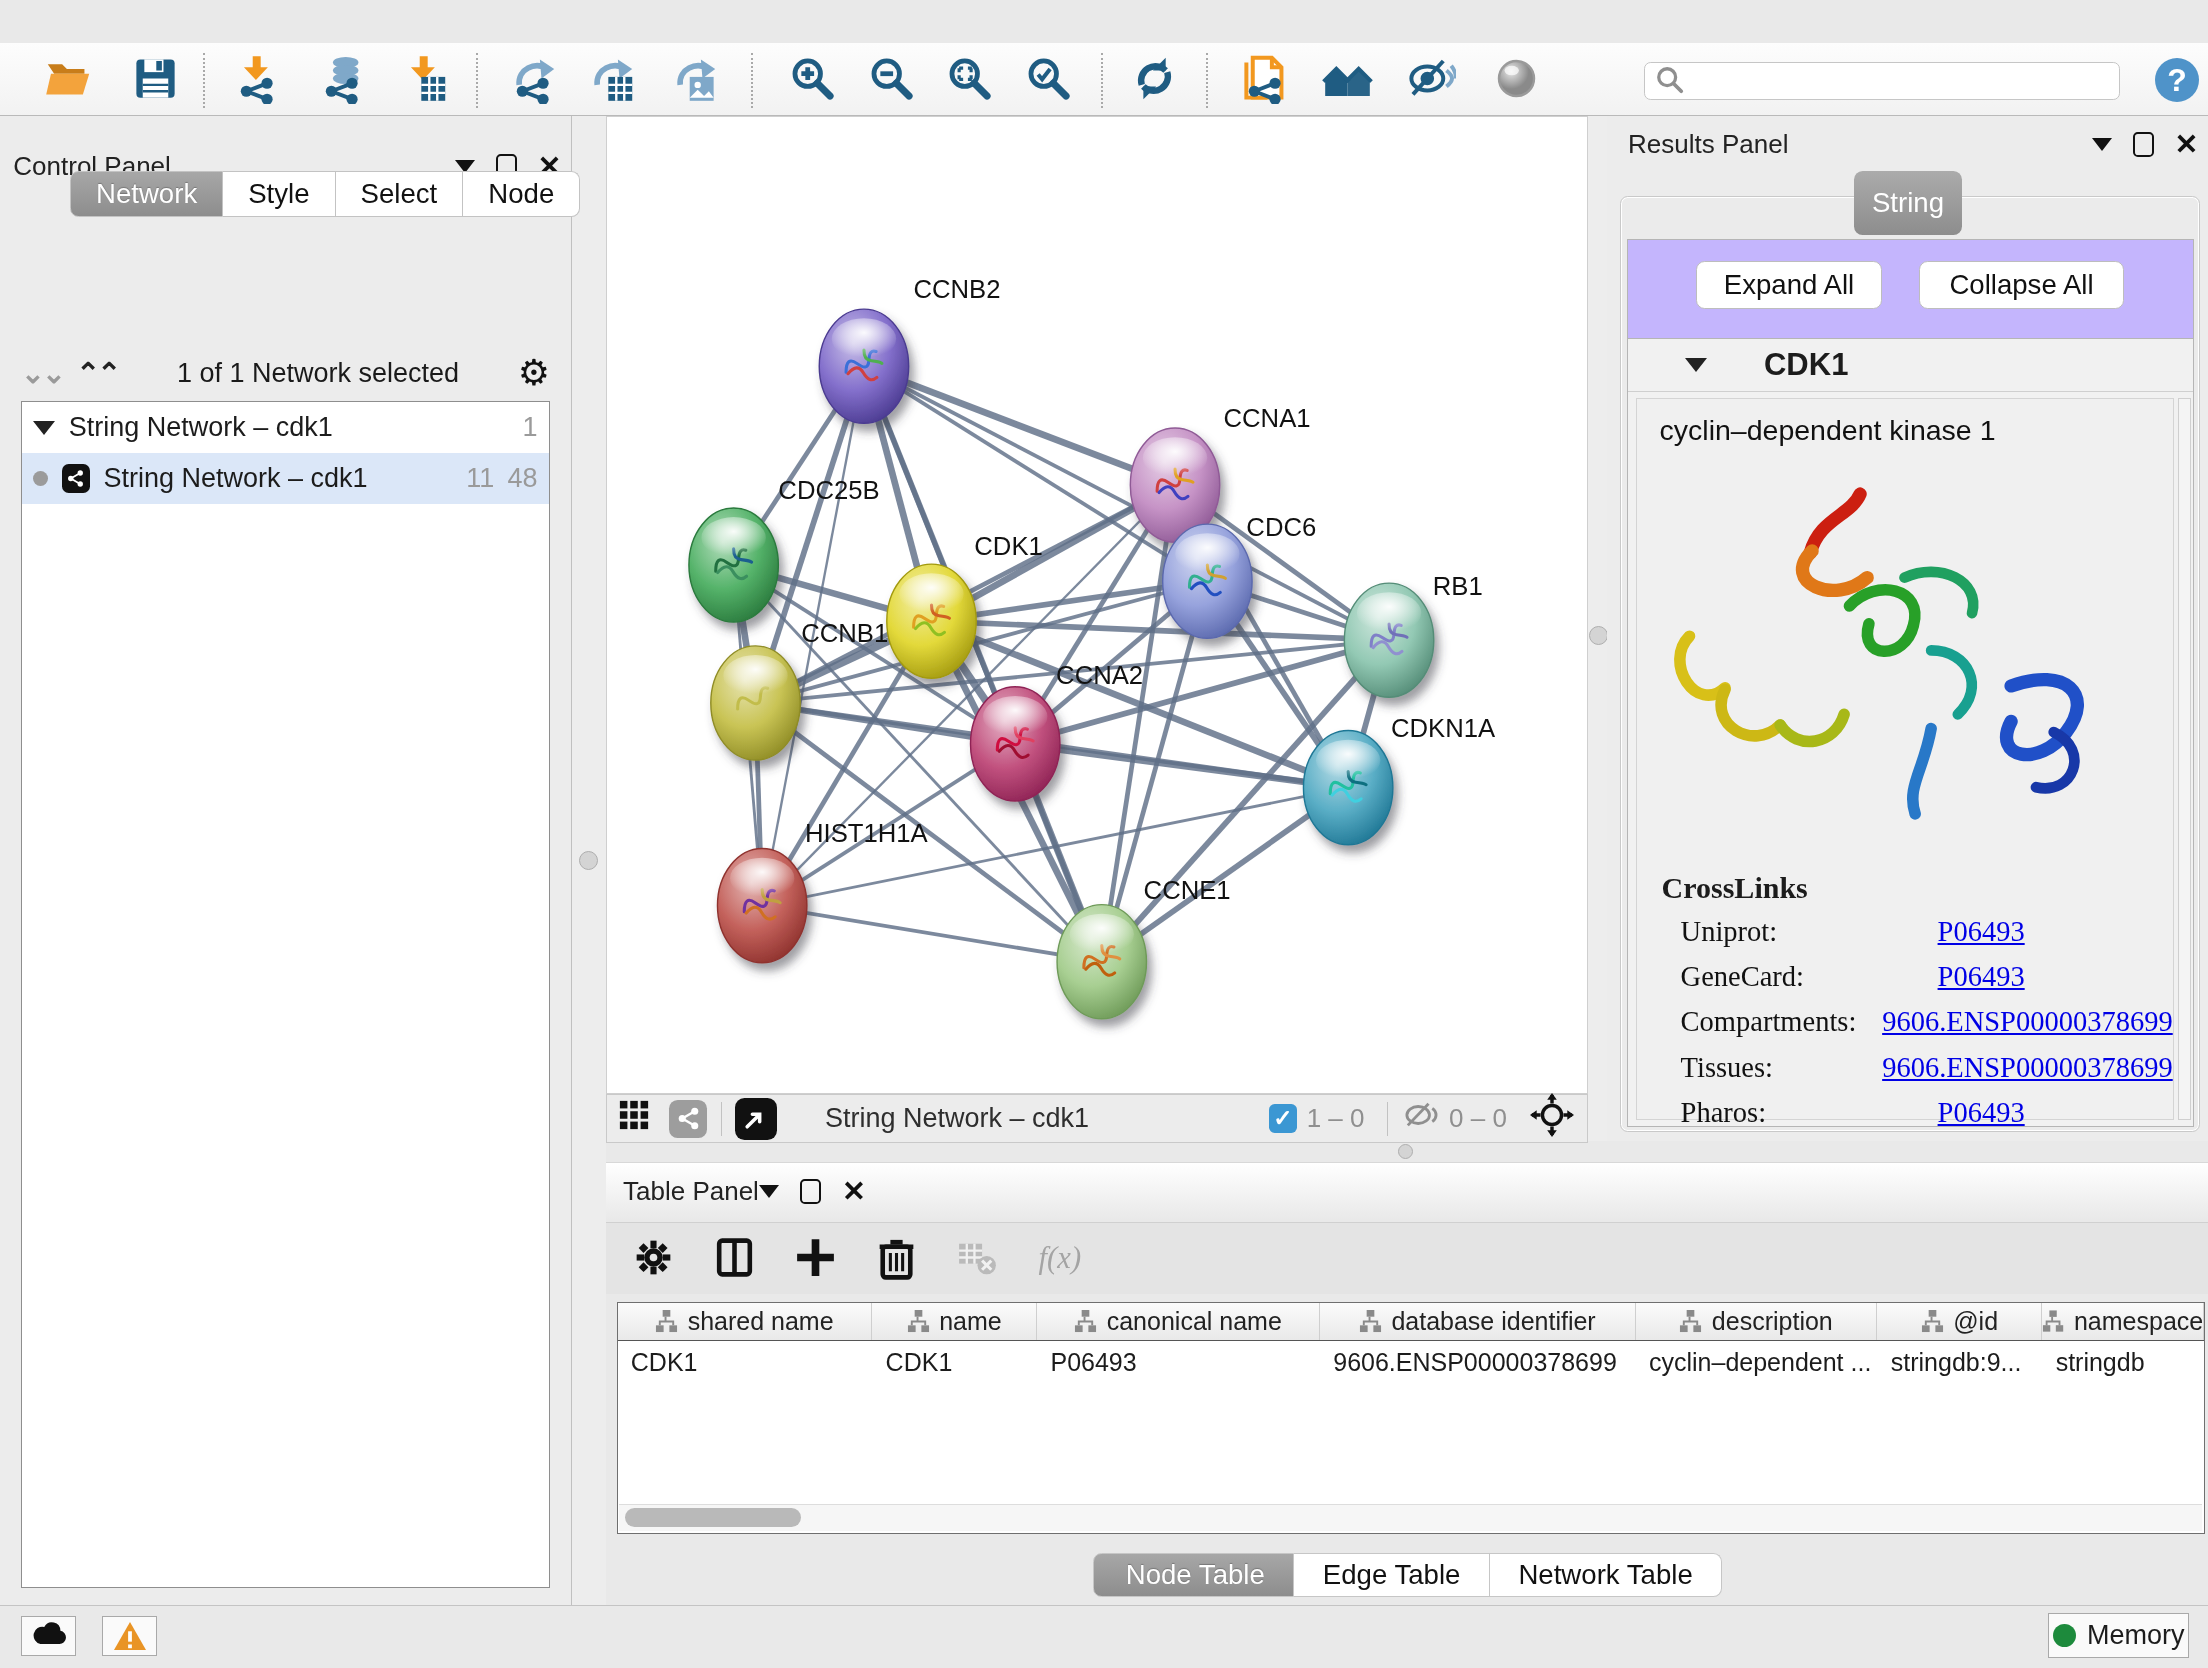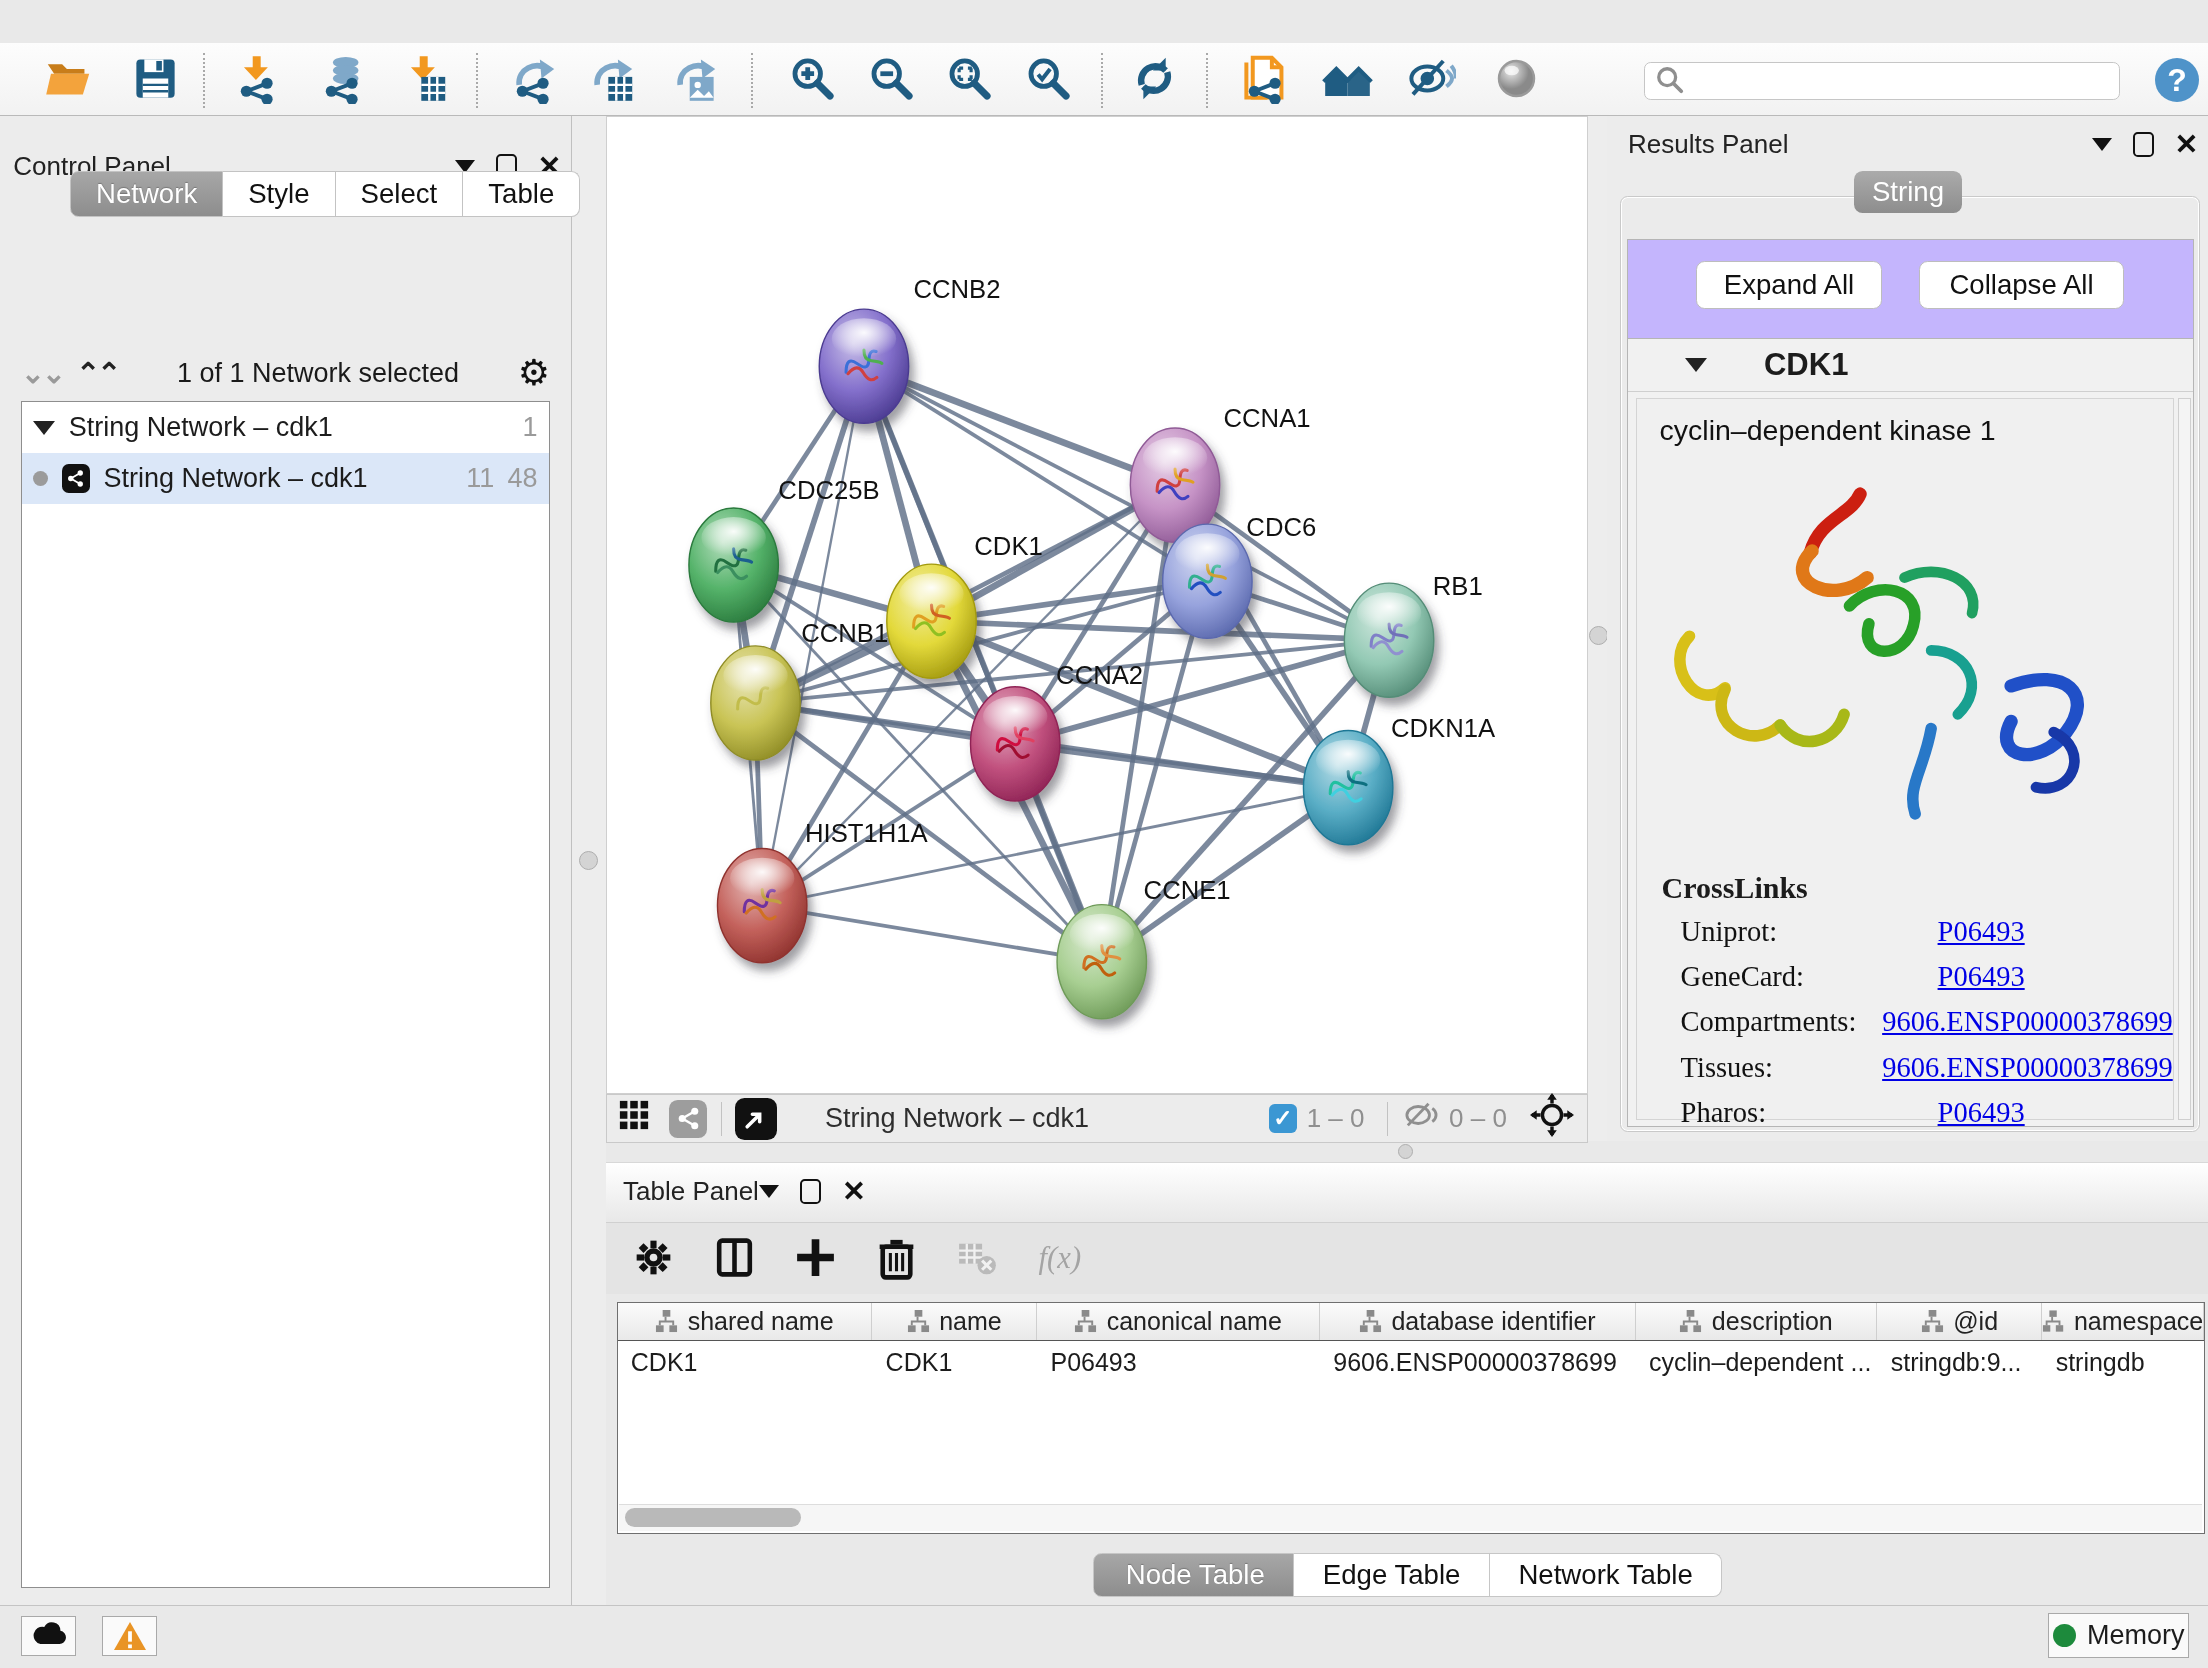--- a/index.html
+++ b/index.html
@@ -54,21 +54,21 @@
     border:1px solid #c9c9c9;display:flex;align-items:center;font-size:27px;color:#2e2e2e;}
   .netbar .vsep{width:1px;height:34px;background:#c2c2c2;margin:0 13.3px;}
   .nb-title{margin-left:48px;flex:1;}
   .countgray{color:#8f8f8f;margin:0 9.5px;font-size:26px;}
   .cbox{width:28.5px;height:28.5px;background:#3b97d3;border-radius:5.7px;color:#fff;font-size:23px;font-weight:bold;
     display:flex;align-items:center;justify-content:center;}
   .splitdot{position:absolute;width:19px;height:19px;border-radius:50%;background:#d4d4d4;border:1px solid #aeaeae;}
   
   .rpanel{position:absolute;left:1607px;top:116px;width:601px;height:1025px;background:#ececec;}
   .rp-head{position:absolute;left:21px;right:9.5px;top:11.4px;height:34px;display:flex;justify-content:space-between;align-items:center;}
-  .rtab{position:absolute;left:247px;top:55px;width:108px;height:42px;border-radius:8.6px;
+  .rtab{position:absolute;left:247px;top:55px;width:108px;height:64px;border-radius:8.6px;
     background:linear-gradient(#ababab,#8d8d8d);color:#fff;font-size:27.6px;display:flex;align-items:center;justify-content:center;z-index:3;}
   .rp-outer{position:absolute;left:13.3px;right:7.6px;top:80px;bottom:9.5px;background:#ebebeb;
     border:1.9px solid #c9c9c9;border-radius:7.6px;box-shadow:inset 0 0 0 1px #fff;}
   .rp-btnbox{position:absolute;left:5.7px;right:5.7px;top:42px;height:111px;border:1.9px solid #b5b5b5;background:#c4b5fd;}
   .rp-btn{position:absolute;top:21px;height:48px;border:1.9px solid #bdbdbd;border-radius:8.6px;background:#fff;
     font-size:27.6px;display:flex;align-items:center;justify-content:center;color:#111;}
   .rp-card{position:absolute;left:5.7px;right:5.7px;top:141px;bottom:3.8px;border:1.9px solid #b5b5b5;background:#f1f1f1;}
   .rp-cardhead{height:53px;display:flex;align-items:center;gap:57px;padding-left:57px;border-bottom:1.9px solid #cfcfcf;}
   .rp-cardhead .nm{font-size:31px;font-weight:bold;}
   .rp-inner{position:absolute;left:7.6px;right:19px;top:59px;bottom:5.7px;background:#f0f0f0;border:1px solid #d4d4d4;}
@@ -304,21 +304,21 @@
       <span class="pctl">
         <span class="tri"></span>
         <span class="sq"></span>
         <span class="x">✕</span>
       </span>
     </div>
     <div class="tabs-row" style="left:70px;top:55px" id="cp-tabs">
         <div class="tab active">Network</div>
         <div class="tab">Style</div>
         <div class="tab">Select</div>
-        <div class="tab">Table</div>
+        <div class="tab">Node</div>
       </div>
     <div class="nethead">
       <span class="chev">⌄⌄</span>
       <span class="chev dark" style="margin-left:13.3px">⌃⌃</span>
       <span class="lbl">1 of 1 Network selected</span>
       <span style="font-size:36px;color:#111">⚙</span>
     </div>
     <div class="treebox">
       <div class="trow">
         <span class="tri-down"></span>

